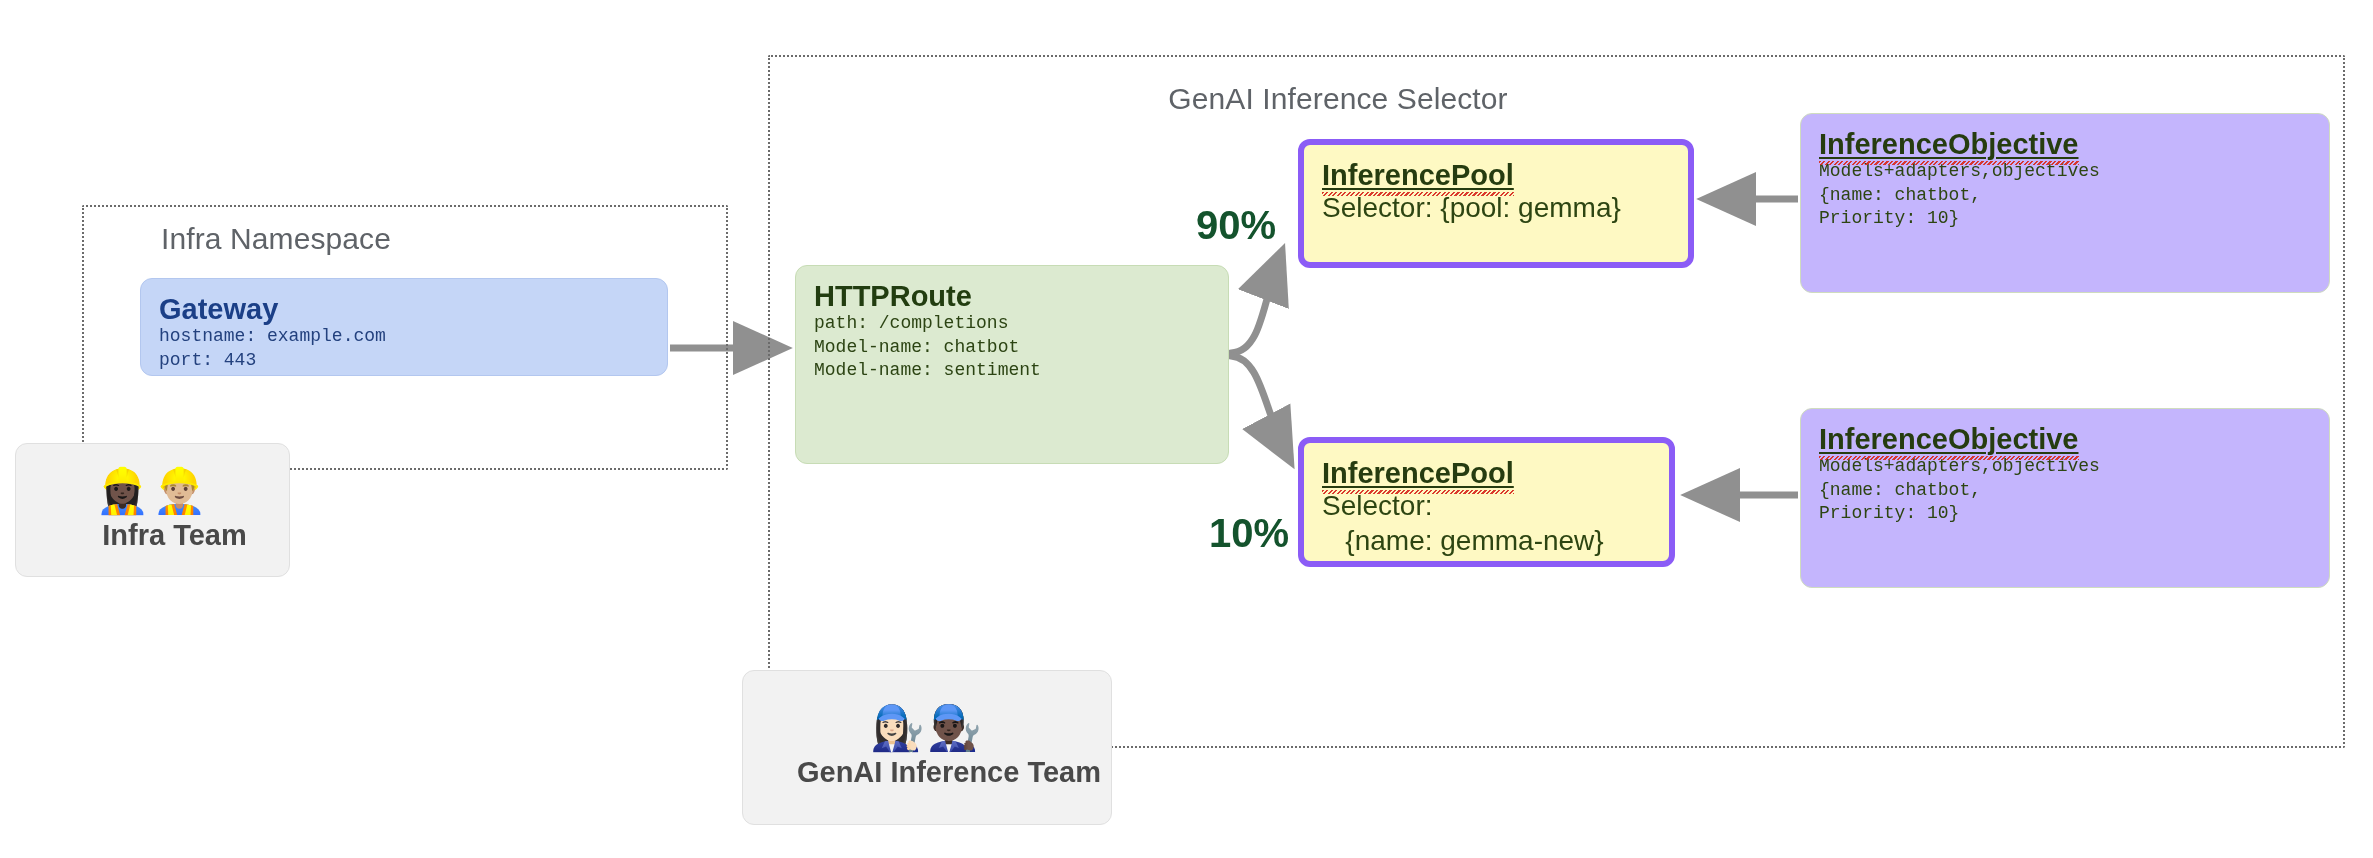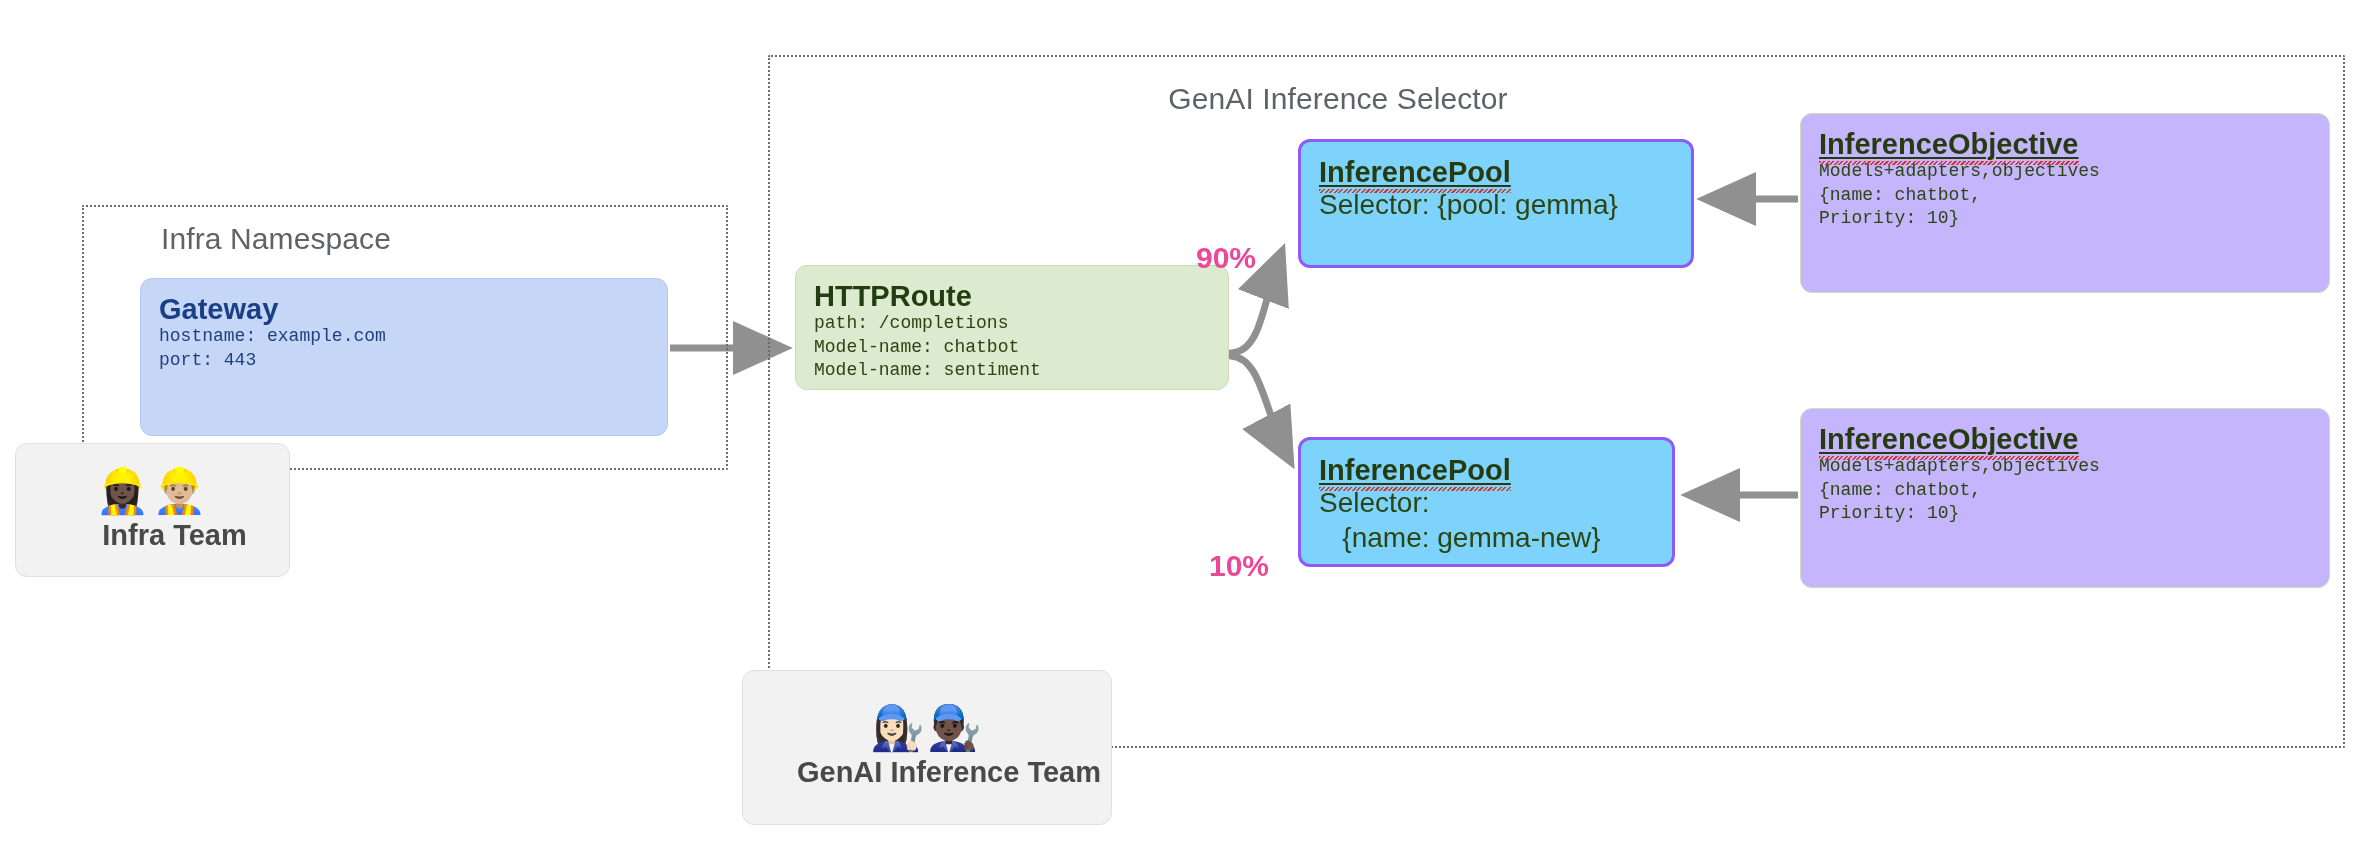--- a/index.html
+++ b/index.html
@@ -95,22 +95,22 @@
   .gateway .body  { color: #23417e; }
 
   .httproute {
     background: #dcead0;
     border: 1px solid #c7dcb5;
   }
   .httproute .title { color: #223d10; }
   .httproute .body  { color: #2c4413; }
 
   .pool {
-    background: #7dd3fc;
-    border: 3px solid #8b5cf6;
+    background: #fef9c3;
+    border: 6px solid #8b5cf6;
   }
   .pool .title { color: #263c10; }
   .pool .body-sans { color: #2d4512; }
 
   .objective {
     background: #c4b5fd;
     border: 1px solid #cfdcbe;
   }
   .objective .title { color: #263c10; }
   .objective .body  { color: #2d4512; }
@@ -138,25 +138,24 @@
     font-size: 29px;
     font-weight: bold;
     color: #494949;
     white-space: nowrap;
     margin-left: 44px;
   }
 
   
   .edge-label {
     position: absolute;
-    font-size: 30px;
+    font-size: 40px;
     font-weight: bold;
-    color: #ec4899;
-    white-space: nowrap;
-    margin-top: 38px;
+    color: #14532d;
+    white-space: nowrap;
   }
 
   
   #edges {
     position: absolute;
     left: 0; top: 0;
     width: 2373px;
     height: 858px;
     pointer-events: none;
   }
@@ -196,27 +195,27 @@
       <line x1="1798" y1="495" x2="1690" y2="495" stroke="#909090" stroke-width="7" marker-end="url(#arrowRight)"></line>
     </g>
   </svg>
 
   <div class="namespace" id="ns-infra" style="left: 82px; top: 205px; width: 646px; height: 265px;"></div>
   <div class="ns-title" id="ns-infra-title" style="left: 276px; top: 222px; transform: translateX(-50%);">Infra Namespace</div>
 
   <div class="namespace" id="ns-genai" style="left: 768px; top: 55px; width: 1577px; height: 693px;"></div>
   <div class="ns-title" id="ns-genai-title" style="left: 1338px; top: 82px; transform: translateX(-50%);">GenAI Inference Selector</div>
 
-  <div class="node gateway" id="node-gateway" style="left: 140px; top: 278px; width: 528px; height: 158px;">
+  <div class="node gateway" id="node-gateway" style="left: 140px; top: 278px; width: 528px; height: 98px;">
     <div class="title">Gateway</div>
     <div class="body" id="node-gateway-body">hostname: example.com
 port: 443</div>
   </div>
 
-  <div class="node httproute" id="node-httproute" style="left: 795px; top: 265px; width: 434px; height: 125px;">
+  <div class="node httproute" id="node-httproute" style="left: 795px; top: 265px; width: 434px; height: 199px;">
     <div class="title">HTTPRoute</div>
     <div class="body" id="node-httproute-body">path: /completions
 Model-name: chatbot
 Model-name: sentiment</div>
   </div>
 
   <div class="node pool" id="node-pool-gemma" style="left: 1298px; top: 139px; width: 396px; height: 129px;">
     <div class="title squiggle underline-title">InferencePool</div>
     <div class="body-sans" id="node-pool-gemma-body">Selector: {pool: gemma}</div>
   </div>

